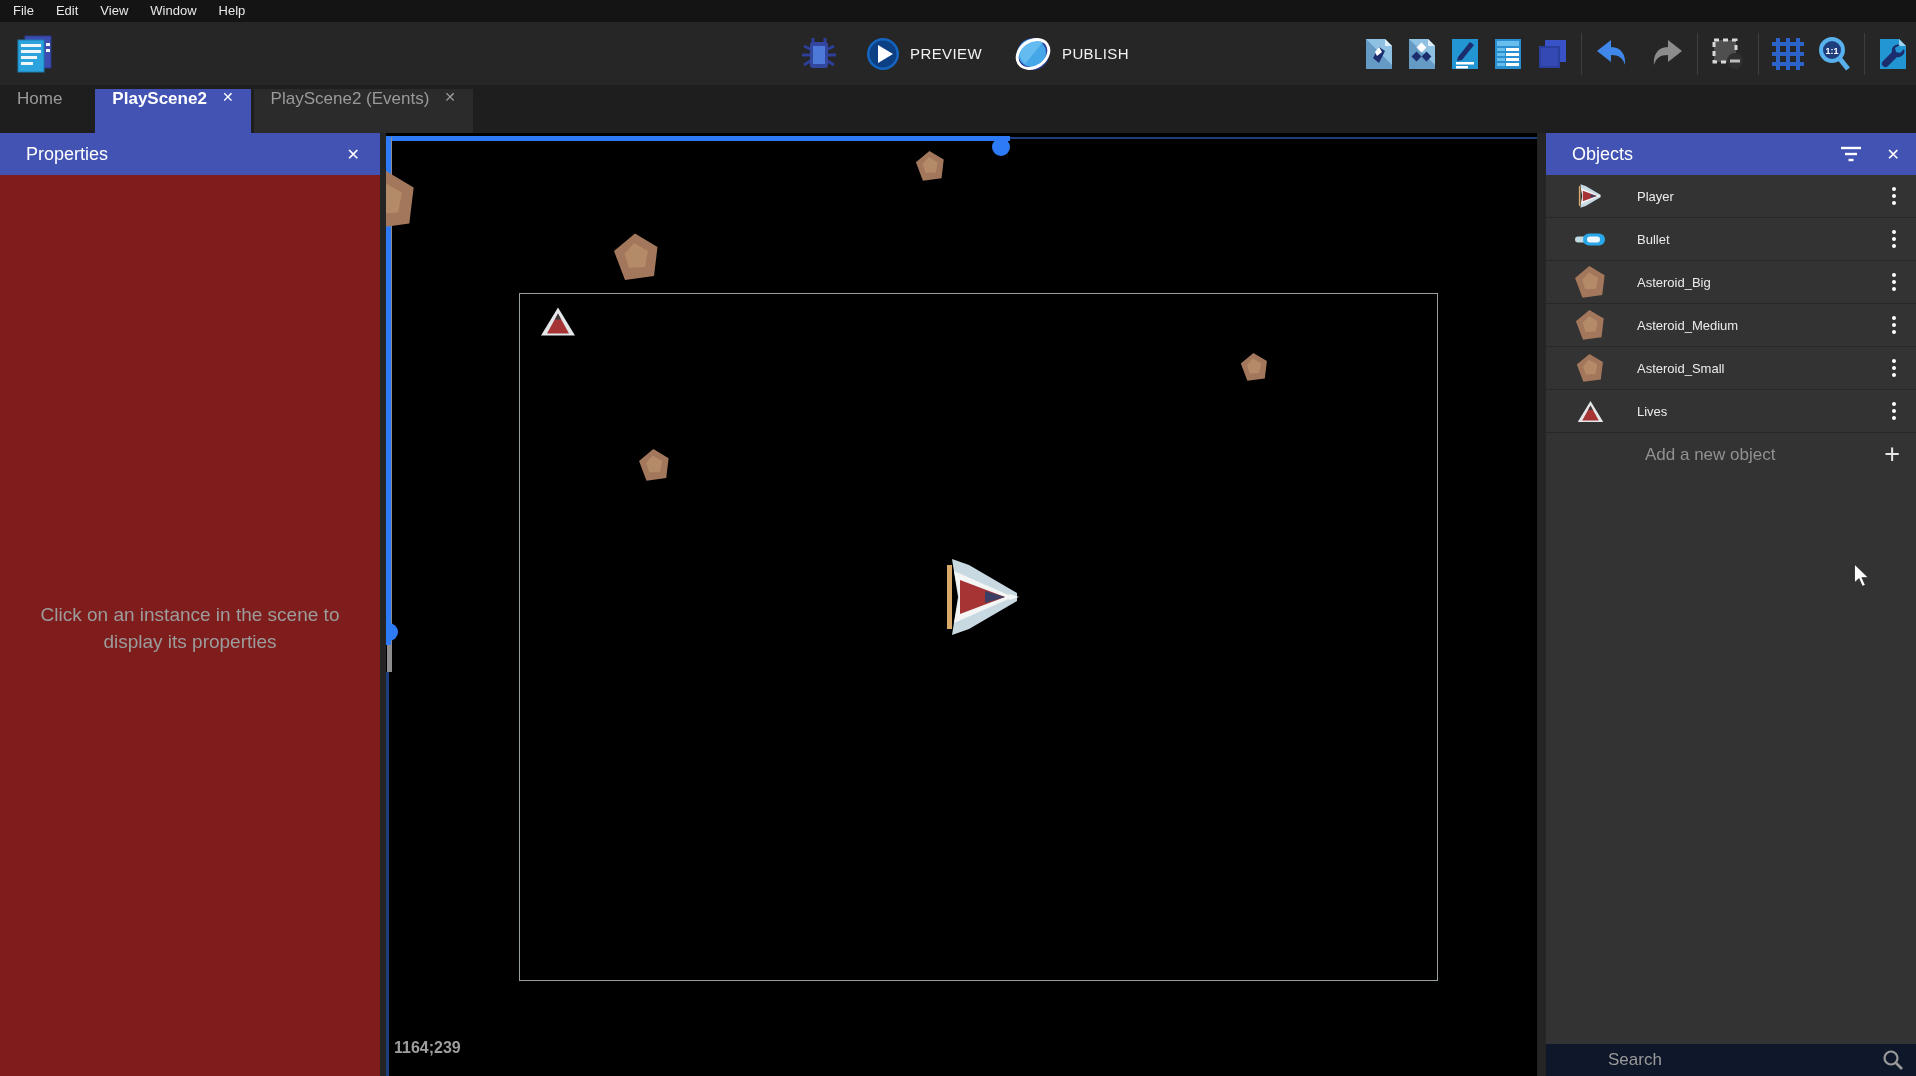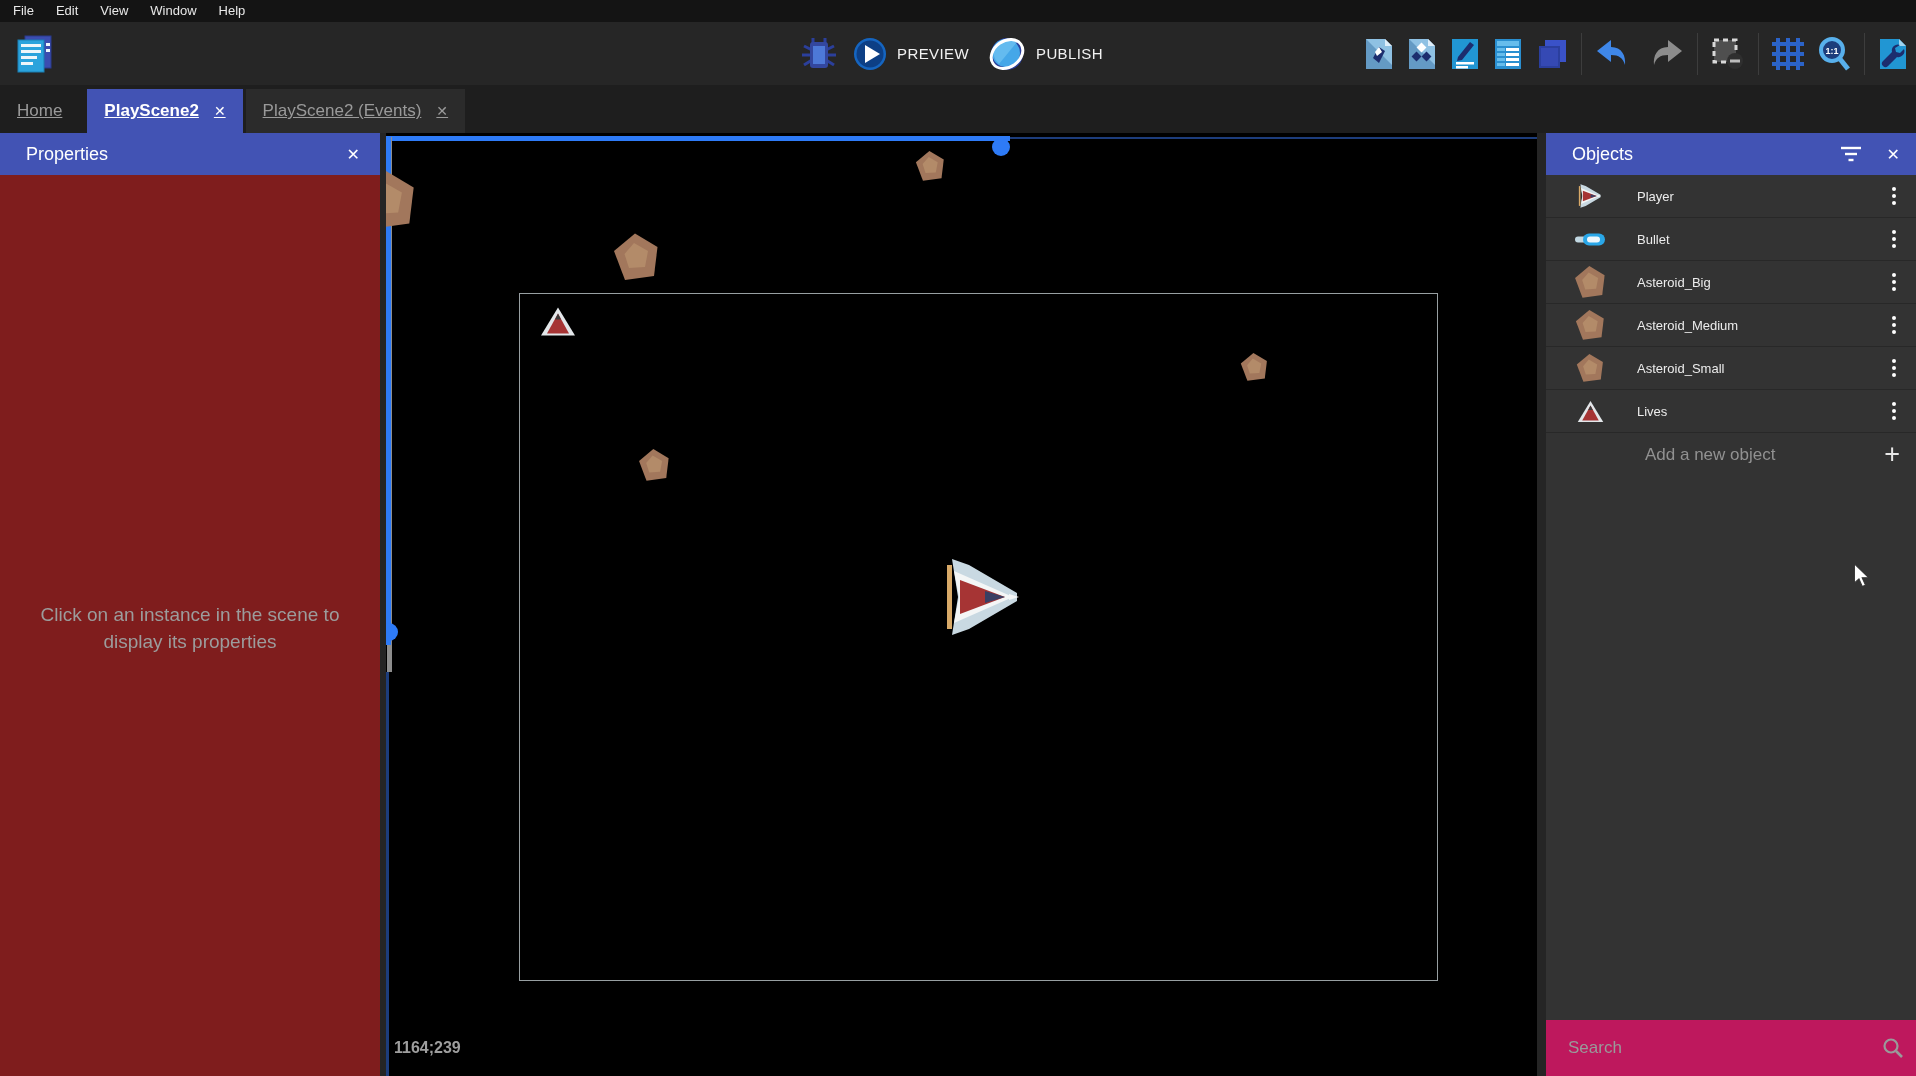--- a/index.html
+++ b/index.html
@@ -8,31 +8,31 @@
         font-family:"Liberation Sans", sans-serif; overflow:hidden; color:#eee; }
 
   
   .menubar{ position:absolute; top:0; left:0; right:0; height:22px; background:#141414;
             display:flex; align-items:center; padding-left:2px; z-index:5;}
   .menu-item{ color:#e8e8e8; font-size:13px; line-height:22px; padding:0 11px; cursor:default;}
 
   
   .toolbar{ position:absolute; top:22px; left:0; right:0; height:63px; background:#262626; }
   .project-btn{ position:absolute; left:12px; top:9px; width:46px; height:46px; }
-  .toolbar-center{ position:absolute; left:800px; top:0; height:63px; display:flex; align-items:center; gap:2px;}
+  .toolbar-center{ position:absolute; left:800px; top:0; height:63px; display:flex; align-items:center; gap:15px;}
   .toolbar-label{ color:#f2f2f2; font-size:15px; letter-spacing:.4px; }
   .tb-btn{ display:flex; align-items:center; gap:9px; }
   .toolbar-right{ position:absolute; right:8px; top:0; height:63px; display:flex; align-items:center; gap:13px;}
   .tsep{ width:1px; height:42px; background:#3d3d3d; }
 
   
   .tabbar{ position:absolute; top:85px; left:0; right:0; height:48px; background:#1e1e1e; display:flex; align-items:flex-end;}
-  .tab{ height:44px; display:flex; align-items:center; font-size:17px; padding:0 17px; gap:15px; cursor:default;text-decoration:underline;}
+  .tab{ height:44px; display:flex; align-items:flex-start; font-size:17px; padding:0 17px; gap:15px; cursor:default;}
   .tab-home{ color:#9a9a9a; }
-  .tab-active{ background:#4253b4; color:#fff; font-weight:600; margin-left:8px;}
+  .tab-active{ background:#4253b4; color:#fff; font-weight:600; margin-left:16px;}
   .tab-inactive{ background:#2b2b2b; color:#9a9a9a; margin-left:3px;}
   .tab-close{ font-size:14px; font-weight:400; }
   .tab-active .tab-close{ color:#fff; }
   .tab-inactive .tab-close{ color:#9a9a9a; }
 
   
   .main{ position:absolute; top:133px; left:0; right:0; bottom:0; background:#252525; }
 
   .panel-header{ height:42px; background:#4253b4; display:flex; align-items:center;
                  padding:0 20px 0 26px; color:#fff; font-size:18px; }
@@ -63,22 +63,22 @@
   .obj-header{ justify-content:space-between; padding-right:16px; }
   .obj-header-right{ display:flex; align-items:center; gap:24px; }
   .obj-row{ height:43px; border-bottom:1px solid #282828; display:flex; align-items:center; position:relative; background:#333333;}
   .obj-icon{ width:44px; margin-left:22px; display:flex; justify-content:center; align-items:center;}
   .obj-label{ margin-left:25px; color:#ececec; font-size:13px; }
   .dots{ position:absolute; right:20px; top:50%; transform:translateY(-50%); display:flex; flex-direction:column; gap:3px;}
   .dots i{ width:4px; height:4px; border-radius:50%; background:#fff; display:block;}
   .add-row{ height:43px; display:flex; align-items:center; position:relative; }
   .add-label{ margin-left:99px; color:#919191; font-size:17px; }
   .add-plus{ position:absolute; right:16px; color:#e8e8e8; font-size:27px; font-weight:300; line-height:1;}
-  .obj-search{ position:absolute; left:0; right:0; bottom:0; height:56px; background:#be185d;
-               display:flex; align-items:center; }
+  .obj-search{ position:absolute; left:0; right:0; bottom:0; height:32px; background:#0f172a;
+               display:flex; align-items:center;padding-left:40px; }
   .search-input{ flex:1; background:transparent; border:none; outline:none; color:#ddd;
                  font-size:17px; padding-left:22px; font-family:"Liberation Sans",sans-serif;}
   .search-input::placeholder{ color:#9a9a9a; }
   .search-icon-box{ margin-right:12px; display:flex; }
 
   .cursor{ position:absolute; left:1852px; top:564px; z-index:20; }
 </style>
 </head>
 <body>
 

